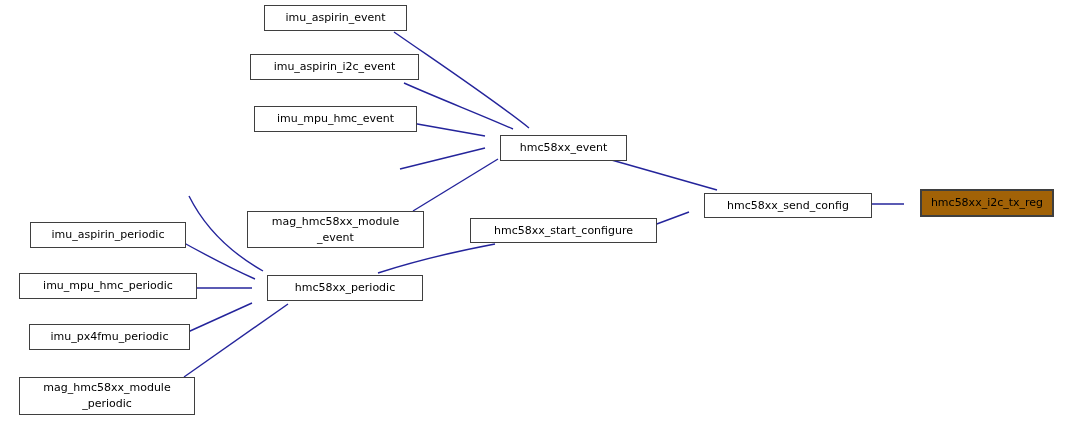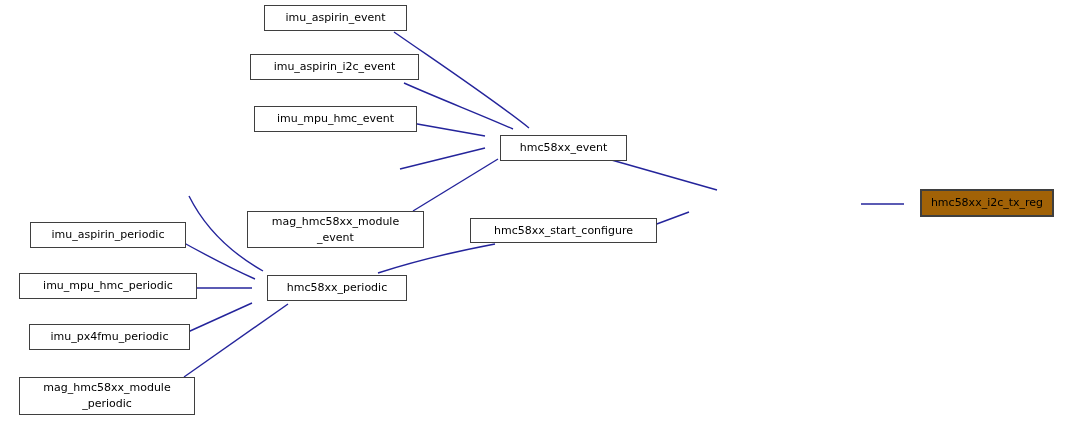--- a/index.html
+++ b/index.html
@@ -64,16 +64,17 @@
   <div class="node" style="left: 238px; top: 54px; width: 169px; height: 26px; border-color: rgb(63, 63, 63); background: rgb(255, 255, 255);">imu_aspirin_i2c_event</div>
   <div class="node" style="left: 242px; top: 106px; width: 163px; height: 26px; border-color: rgb(63, 63, 63); background: rgb(255, 255, 255);">imu_mpu_hmc_event</div>
   <div class="node" style="left: 235px; top: 211px; width: 177px; height: 37px; border-color: rgb(63, 63, 63); background: rgb(255, 255, 255);">mag_hmc58xx_module
 _event</div>
   <div class="node" style="left: 488px; top: 135px; width: 127px; height: 26px; border-color: rgb(63, 63, 63); background: rgb(255, 255, 255);">hmc58xx_event</div>
   <div class="node" style="left: 7px; top: 273px; width: 178px; height: 26px; border-color: rgb(63, 63, 63); background: rgb(255, 255, 255);">imu_mpu_hmc_periodic</div>
   <div class="node" style="left: 18px; top: 222px; width: 156px; height: 26px; border-color: rgb(63, 63, 63); background: rgb(255, 255, 255);">imu_aspirin_periodic</div>
   <div class="node" style="left: 17px; top: 324px; width: 161px; height: 26px; border-color: rgb(63, 63, 63); background: rgb(255, 255, 255);">imu_px4fmu_periodic</div>
   <div class="node" style="left: 7px; top: 377px; width: 176px; height: 38px; border-color: rgb(63, 63, 63); background: rgb(255, 255, 255);">mag_hmc58xx_module
 _periodic</div>
-  <div class="node" style="left: 255px; top: 275px; width: 140px; height: 26px; border-color: rgb(63, 63, 63); background: rgb(255, 255, 255);">hmc58xx_periodic</div>
+  <div class="node" style="left: 255px; top: 275px; width: 156px; height: 26px; border-color: rgb(63, 63, 63); background: rgb(255, 255, 255);">hmc58xx_periodic</div>
   <div class="node" style="left: 458px; top: 218px; width: 187px; height: 25px; border-color: rgb(63, 63, 63); background: rgb(255, 255, 255);">hmc58xx_start_configure</div>
+  <div class="node" style="left: 692px; top: 193px; width: 168px; height: 25px; border-color: rgb(63, 63, 63); background: rgb(255, 255, 255);">hmc58xx_send_config</div>
   <div class="node hl" style="left: 908px; top: 189px; width: 134px; height: 28px; border-color: rgb(63, 63, 63); background: #a16207;">hmc58xx_i2c_tx_reg</div>
 </div>
 
 </body></html>

